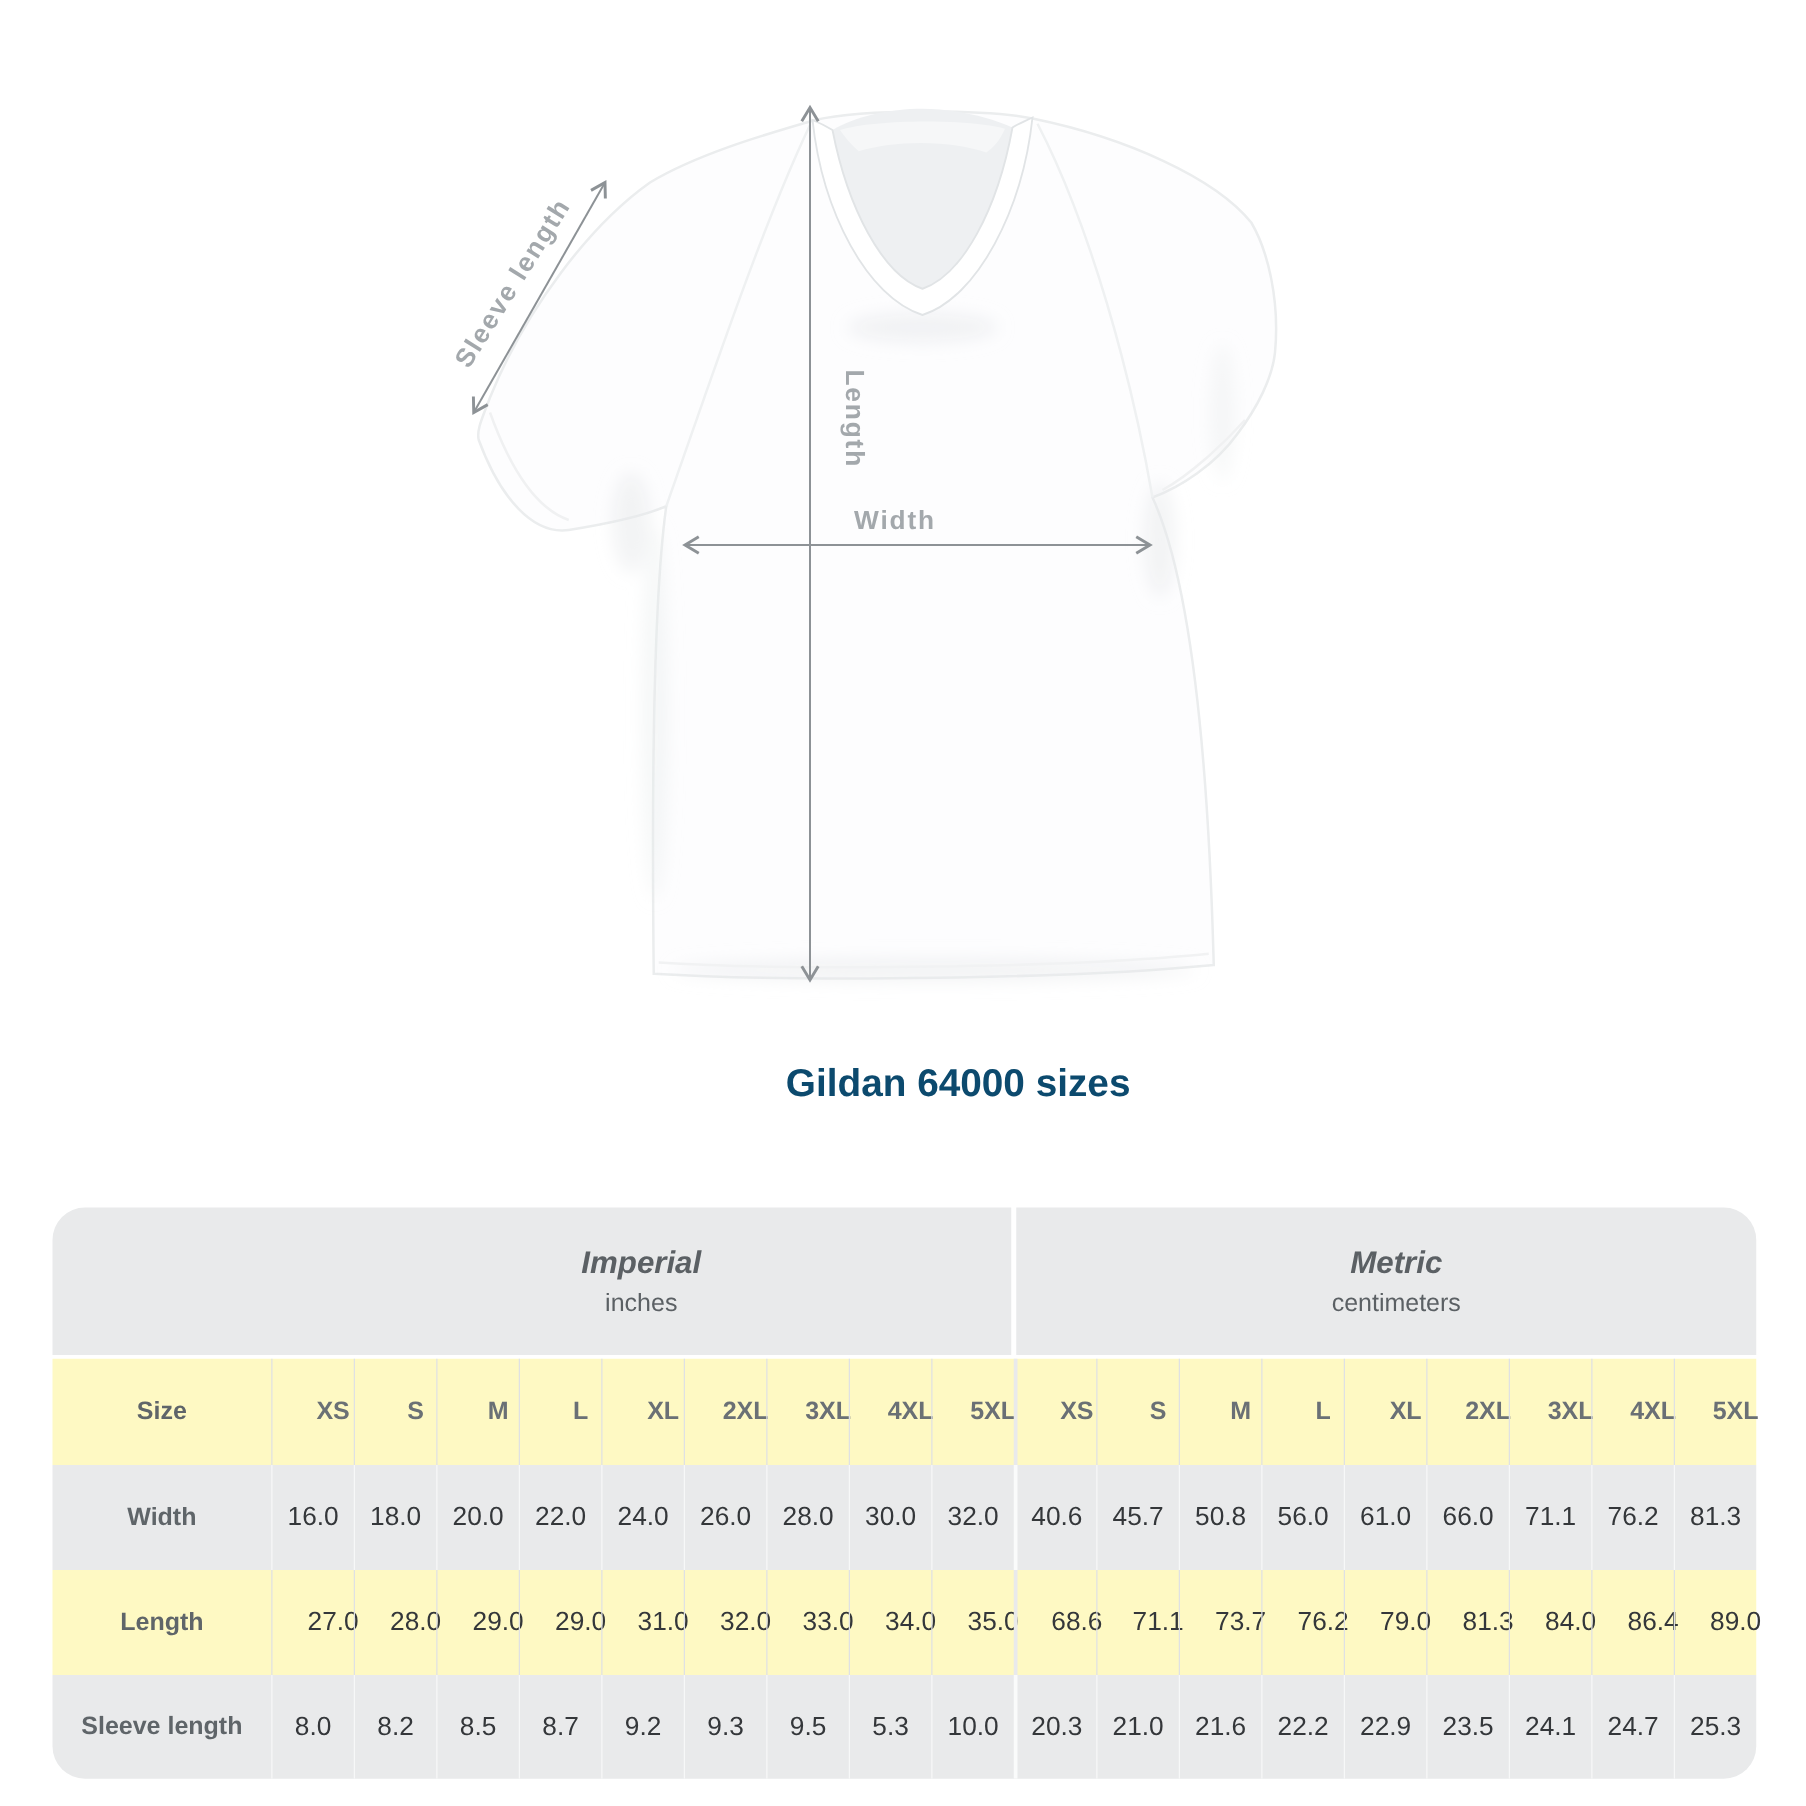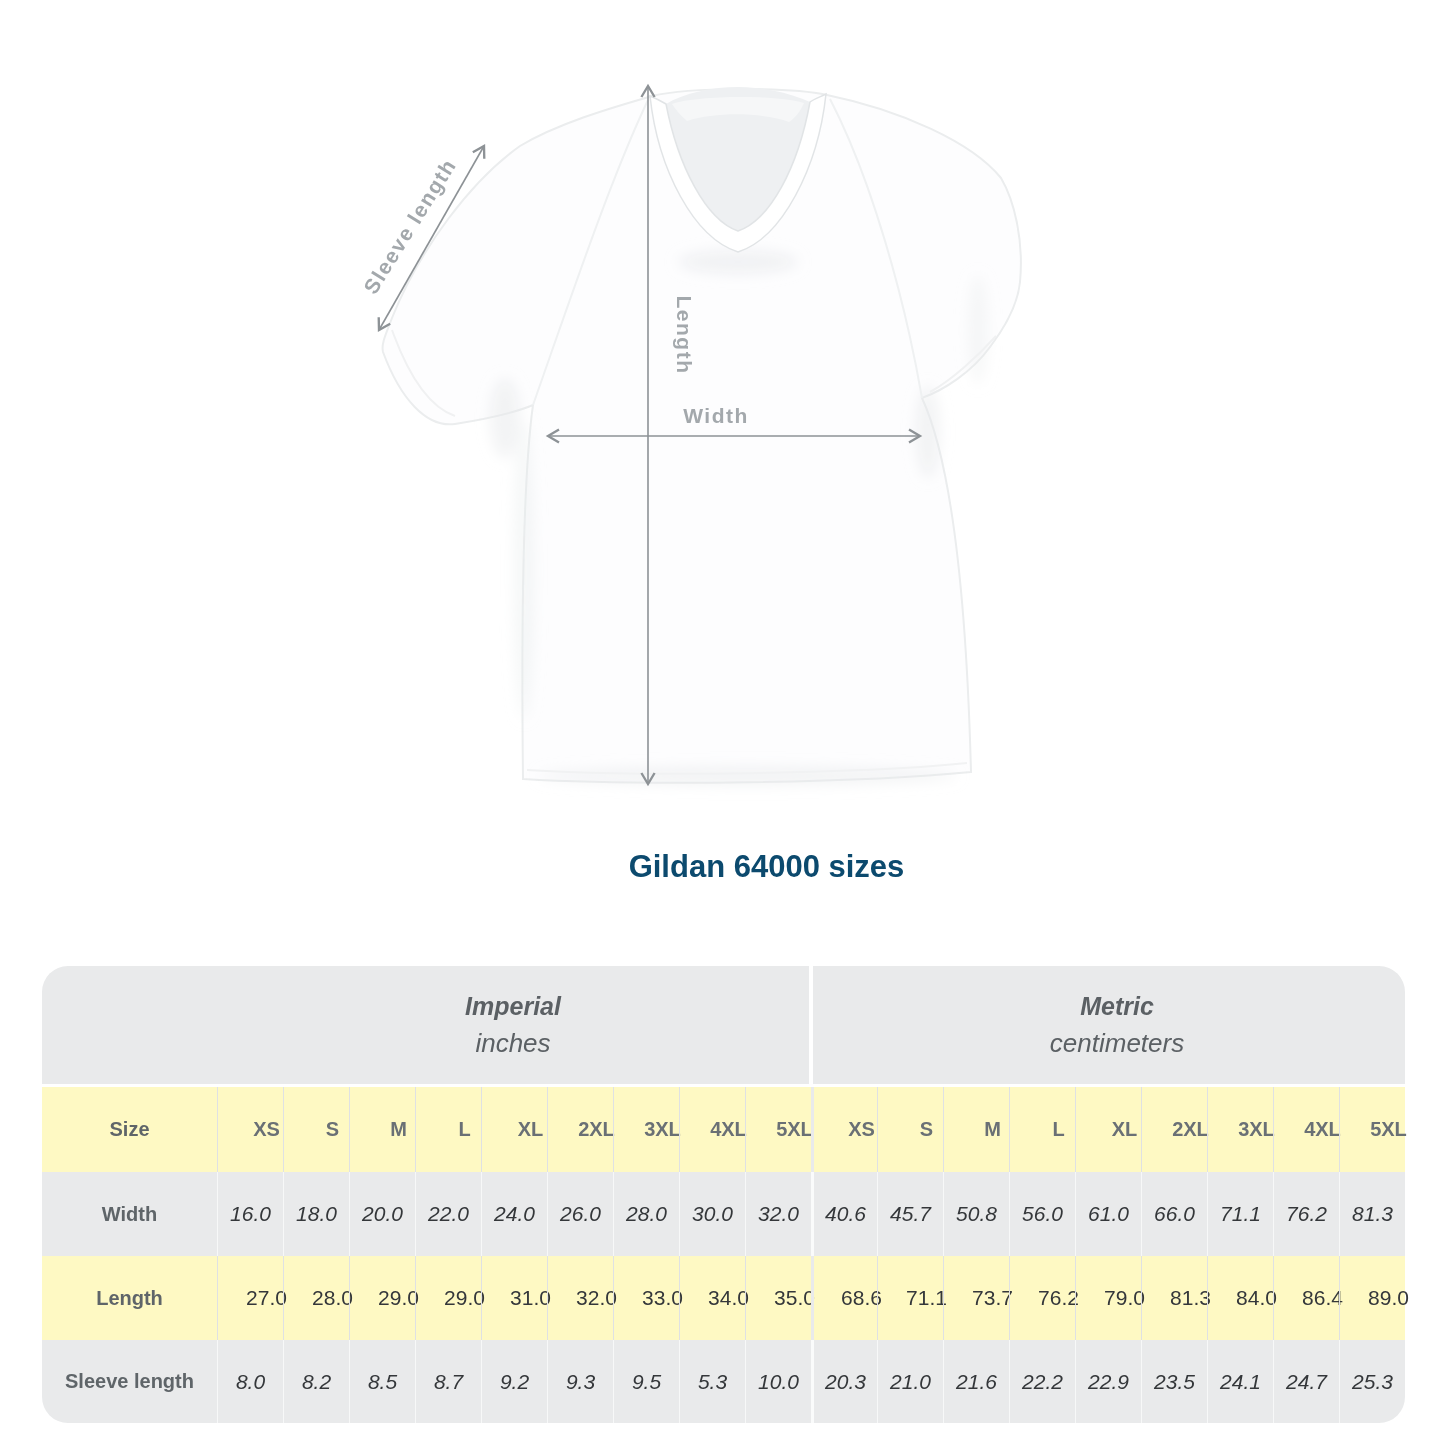--- a/index.html
+++ b/index.html
@@ -17,30 +17,30 @@
   .chart-subtitle{position:absolute;left:0;top:898px;width:1445px;text-align:center;
     font-size:19.5px;font-style:italic;color:#54585b;}
   
   .size-table{position:absolute;left:42px;top:946px;width:1363px;margin-top:20px;}
   .thead{display:flex;gap:4px;}
   .hblock{background:#e9eaeb;height:118px;display:flex;flex-direction:column;
           align-items:center;justify-content:center;gap:7px;box-sizing:border-box;}
   .hblock.left{width:767px;border-radius:26px 0 0 0;padding-left:175px;}
   .hblock.right{width:592px;border-radius:0 26px 0 0;padding-left:16px;}
   .htitle{font-size:25px;font-weight:bold;font-style:italic;color:#5b6064;}
-  .hunit{font-size:26px;font-style:italic;color:#5b6064;}
+  .hunit{font-size:20px;color:#5b6064;}
   .trow{display:grid;grid-template-columns:175px repeat(18,66px);}
   .trow.white{background:#fef9c3;}
   .trow.gray{background:#e9eaeb;}
   .row-size{height:85px;margin-top:3px;}
   .row-width,.row-length{height:84px;}
   .row-sleeve{height:83px;border-radius:0 0 26px 26px;overflow:hidden;}
   .cell{display:flex;align-items:center;justify-content:center;box-sizing:border-box;}
   .trow.white .cell + .cell{border-left:1px solid #dfe1e3;padding-left:32px;}
-  .trow.gray  .cell + .cell{border-left:1px solid rgba(255,255,255,0.65);font-style:italic;}
+  .trow.gray  .cell + .cell{border-left:1px solid rgba(255,255,255,0.65);}
   .trow.white .cell.sep{border-left:3px solid #e9eaeb;}
   .trow.gray  .cell.sep{border-left:3px solid rgba(255,255,255,0.78);}
   .rlabel{font-size:20px;font-weight:bold;color:#5f6569;}
   .shead{font-size:20px;font-weight:bold;color:#6a7075;}
   .val{font-size:21px;color:#34373a;}
 </style>
 </head>
 <body>
 
 <div class="stage">

